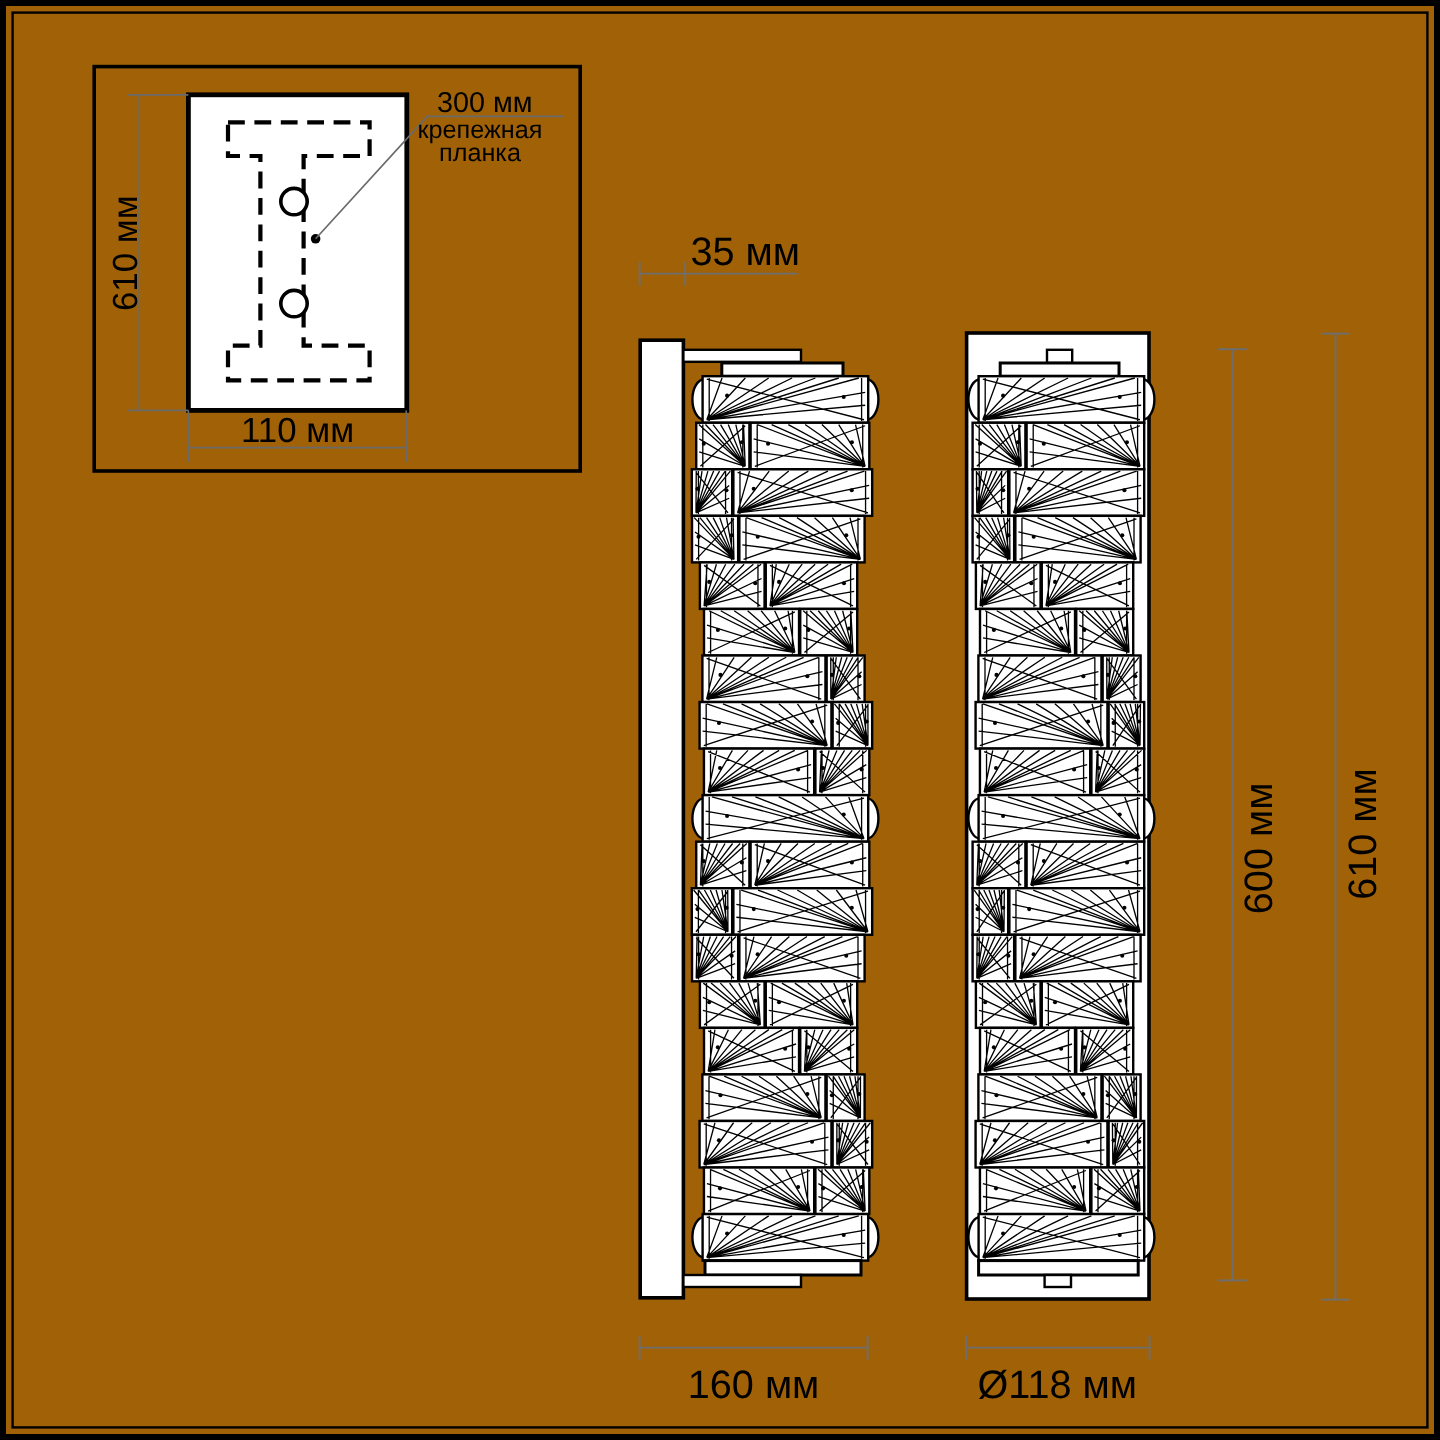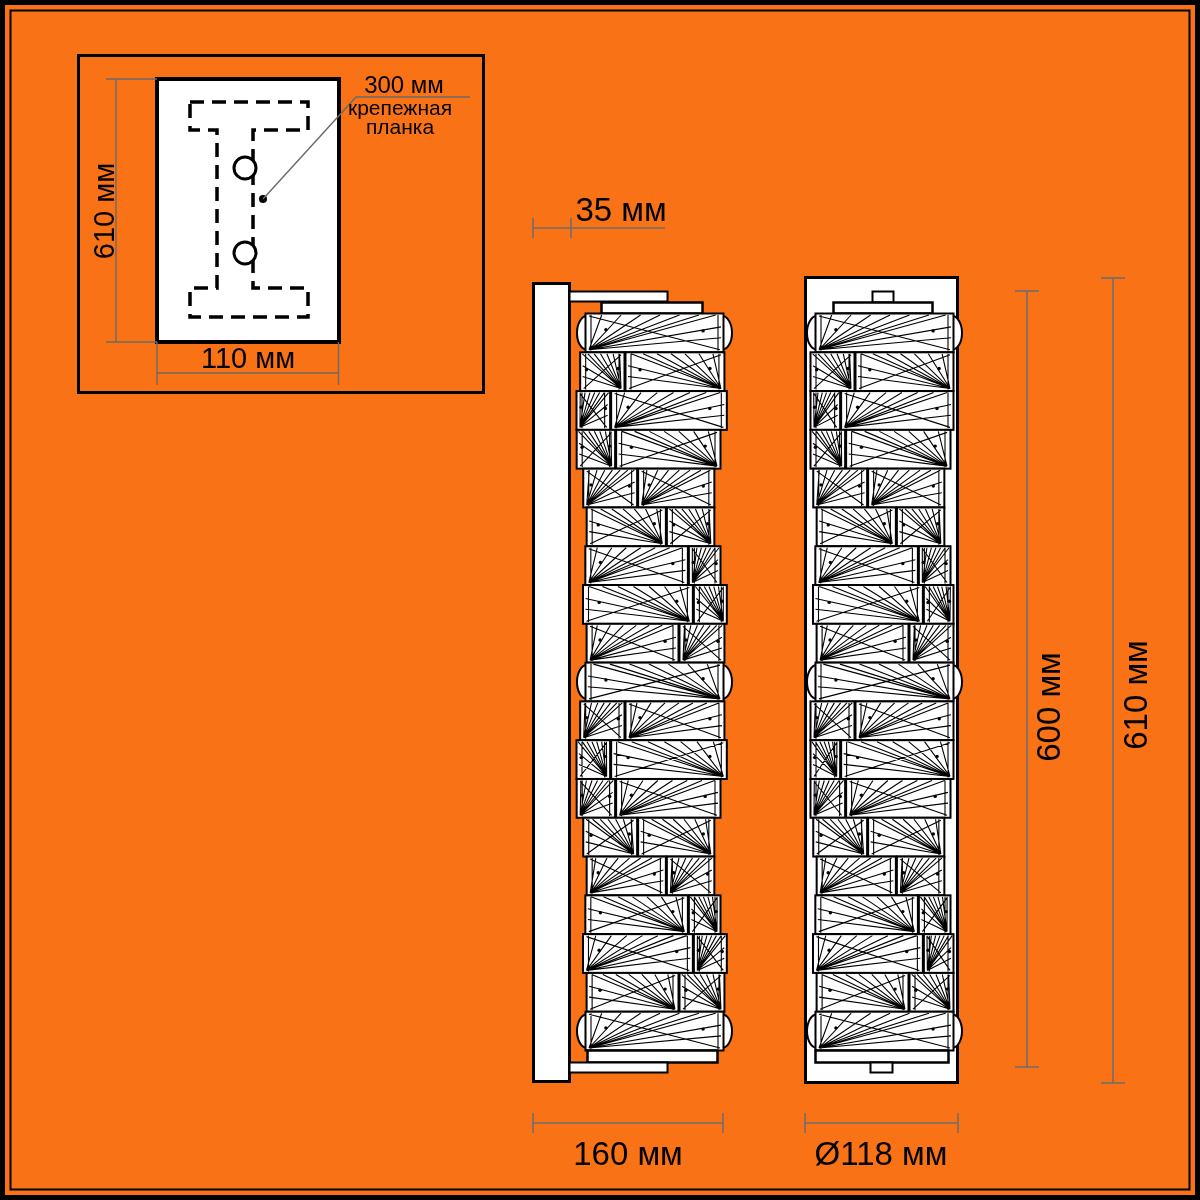--- a/index.html
+++ b/index.html
@@ -1,16 +1,16 @@
 <!DOCTYPE html>
 <html><head>
 <meta charset="utf-8">
 <style>
   html,body{margin:0;padding:0;background:#fff;}
-  .page{position:relative;width:1200px;height:1200px;background:#f97316;overflow:hidden;}
+  .page{position:relative;width:1200px;height:1200px;background:#a16207;overflow:hidden;}
   svg{display:block}
   text{font-family:"Liberation Sans","DejaVu Sans",sans-serif;fill:#000;}
   .t-main{font-size:33px;}
   .t-inset{font-size:29px;}
   .t-call{font-size:24px;}
   .t-call2{font-size:21px;}
   .frame{fill:none;stroke:#000;}
   .draw2{fill:#fff;stroke:#000;stroke-width:2;}
   .draw25{fill:#fff;stroke:#000;stroke-width:2.5;}
   .draw3{fill:#fff;stroke:#000;stroke-width:3;}

